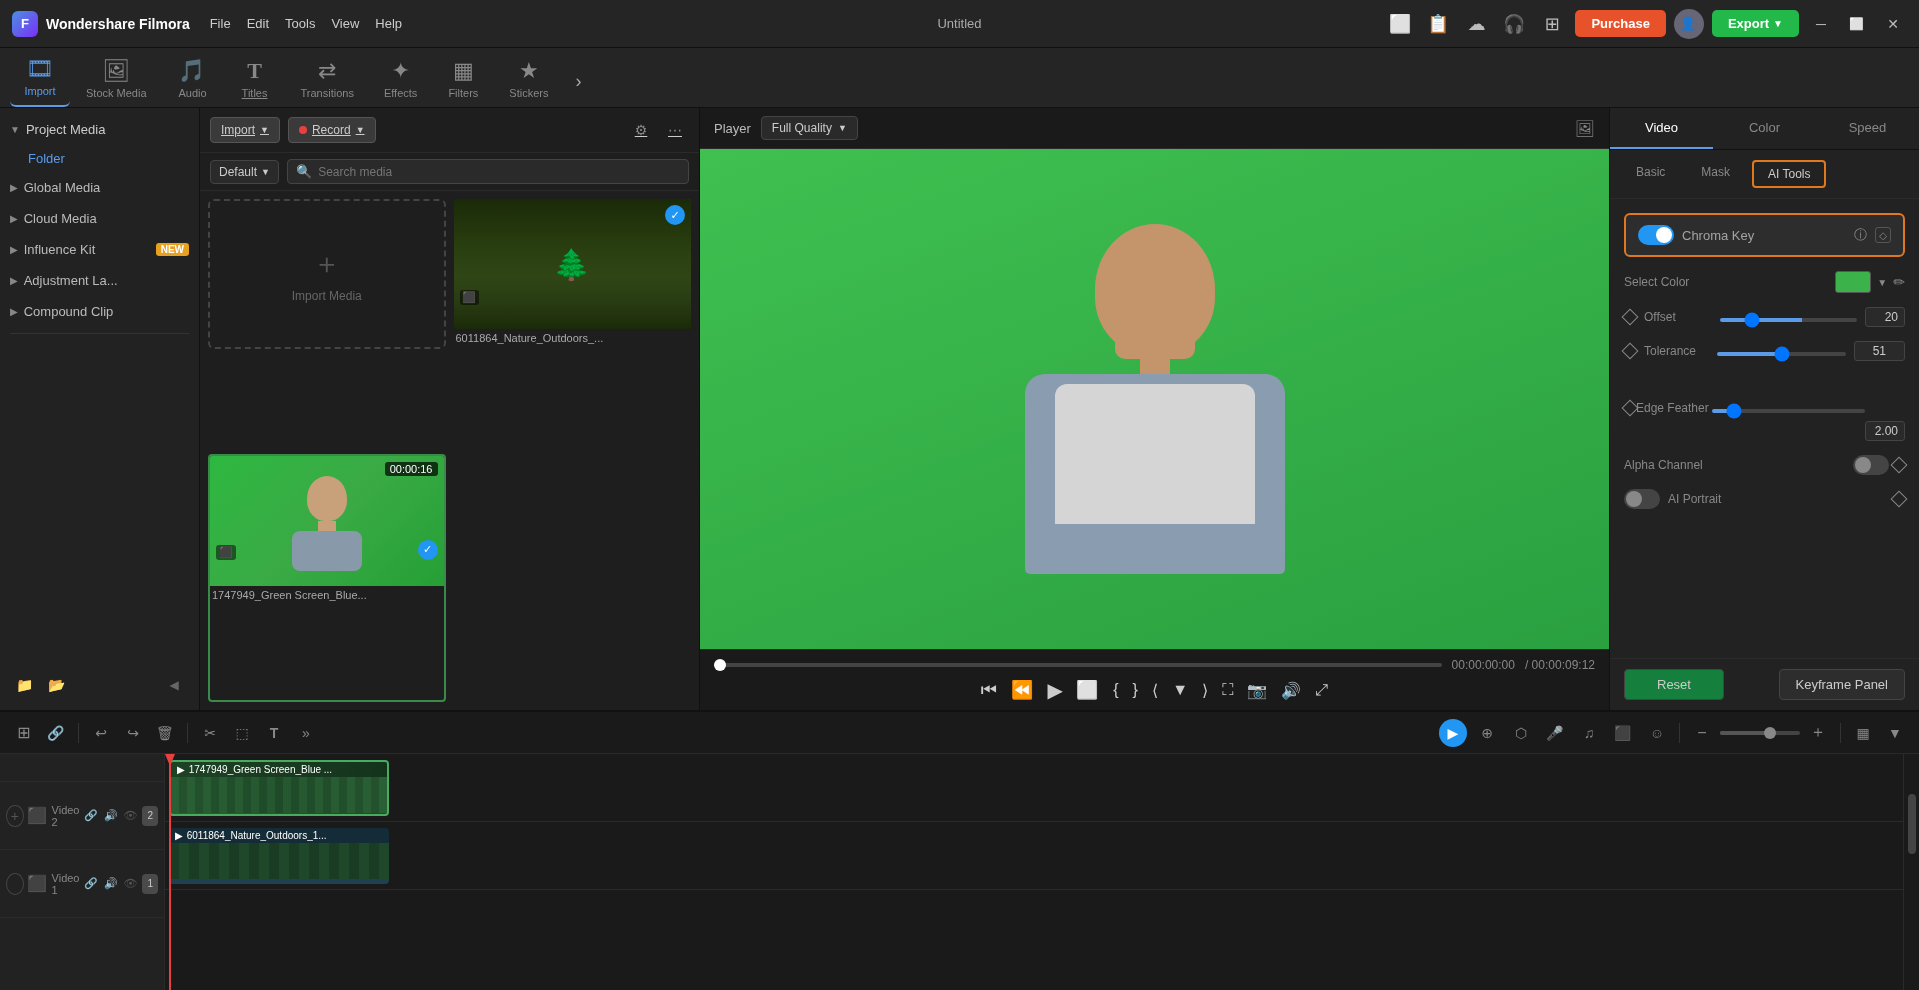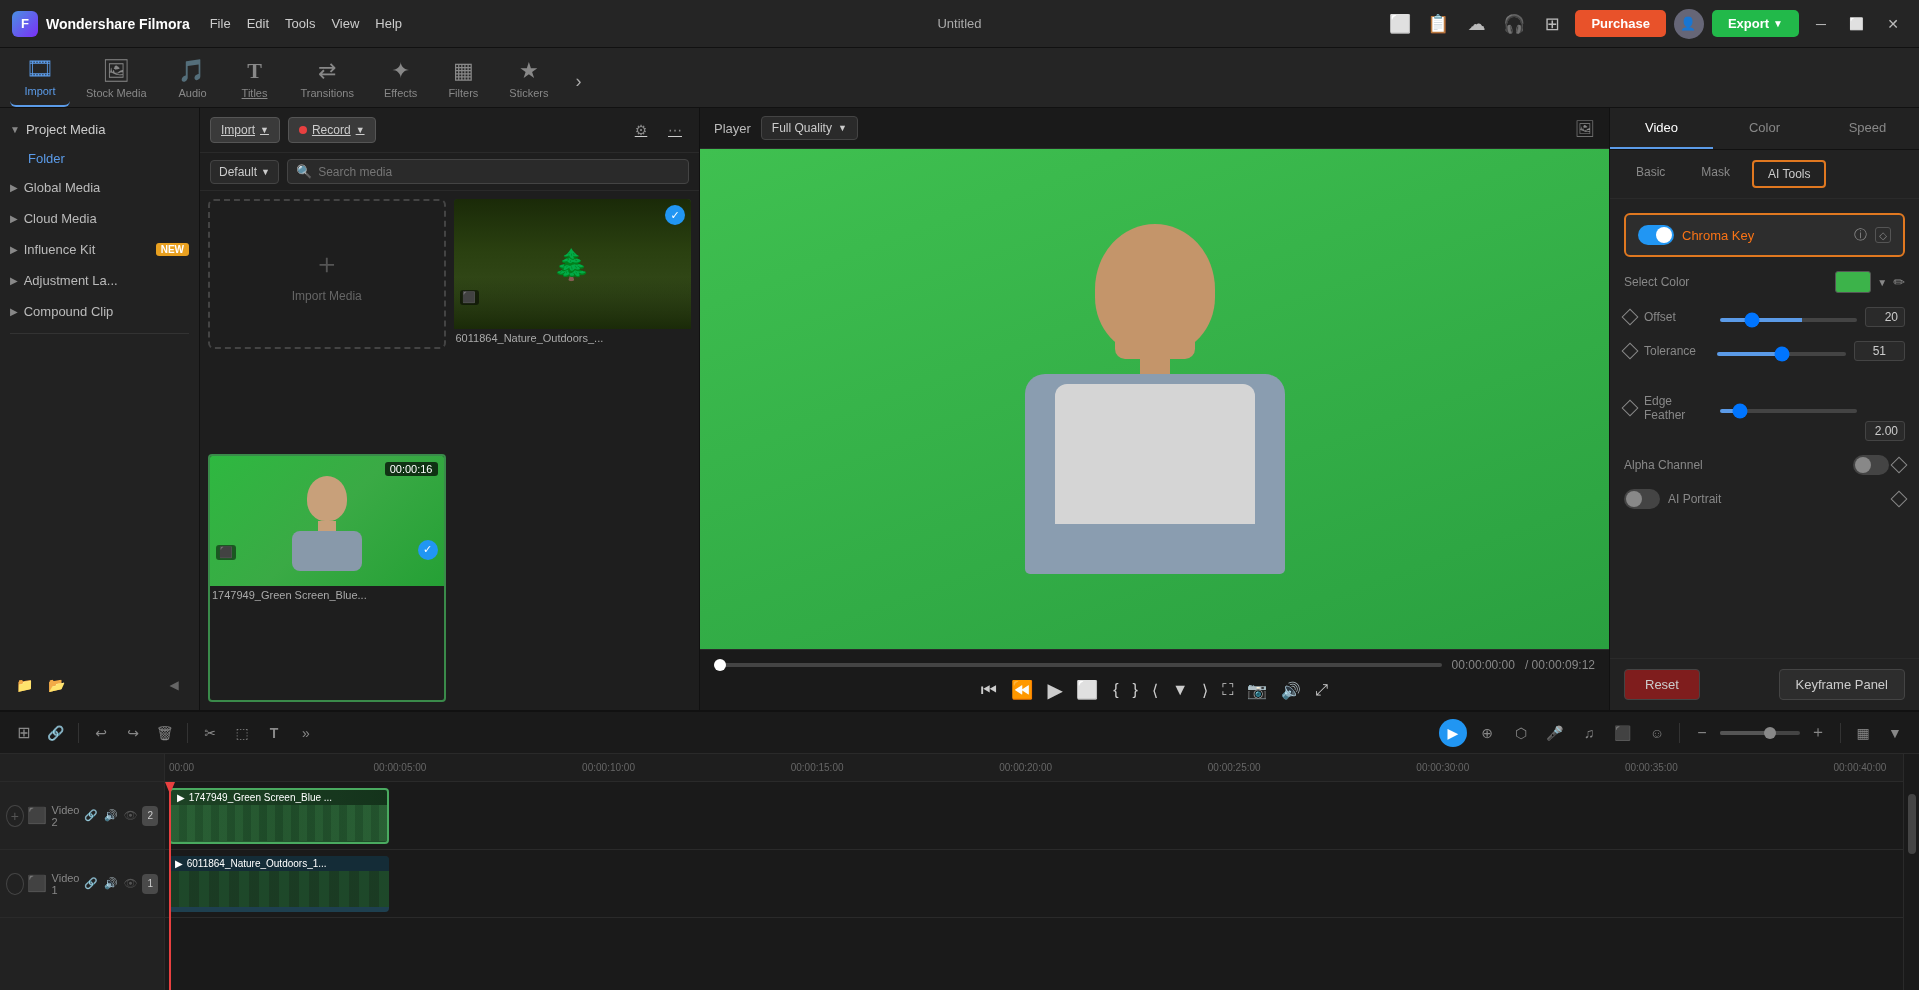--- a/index.html
+++ b/index.html
@@ -252,21 +252,21 @@
       <div style="padding:5px 14px;border-radius:4px;font-size:12px;color:#888;cursor:pointer;">Mask</div>
       <div style="padding:5px 14px;border-radius:4px;font-size:12px;color:#ccc;cursor:pointer;border:2px solid #e07820;">AI Tools</div>
     </div>
 
     <div style="flex:1;overflow-y:auto;padding:14px;display:flex;flex-direction:column;gap:14px;">
 
       <div style="background:#2d2d2d;border:2px solid #e07820;border-radius:6px;padding:10px 12px;display:flex;align-items:center;gap:8px;">
         <div style="width:36px;height:20px;background:#2196f3;border-radius:10px;position:relative;cursor:pointer;flex-shrink:0;">
           <div style="width:16px;height:16px;background:white;border-radius:50%;position:absolute;top:2px;left:18px;"></div>
         </div>
-        <span style="flex:1;font-size:13px;color:#f97316;font-weight:500;">Chroma Key</span>
+        <span style="flex:1;font-size:13px;color:#a3a3a3;font-weight:500;">Chroma Key</span>
         <span style="color:#888;font-size:13px;cursor:pointer;">ⓘ</span>
         <div style="width:16px;height:16px;border:1px solid #555;border-radius:3px;display:flex;align-items:center;justify-content:center;color:#888;font-size:10px;cursor:pointer;">◇</div>
       </div>
 
       <div style="display:flex;align-items:center;gap:8px;">
         <span style="font-size:12px;color:#888;flex:1;">Select Color</span>
         <div style="display:flex;align-items:center;gap:6px;">
           <div style="width:36px;height:22px;background:#3cb34a;border-radius:3px;border:1px solid #555;cursor:pointer;display:inline-block;"></div>
           <span style="color:#888;font-size:10px;cursor:pointer;">▼</span>
           <span style="color:#888;font-size:14px;cursor:pointer;">✏</span>
@@ -285,21 +285,21 @@
       <div style="display:flex;align-items:center;gap:8px;">
         <div style="width:12px;height:12px;background:transparent;border:1px solid #888;transform:rotate(45deg);cursor:pointer;flex-shrink:0;"></div>
         <span style="font-size:12px;color:#888;flex:1;">Tolerance</span>
         <div style="flex:2;position:relative;">
           <input type="range" min="0" max="100" value="51" style="width: 100%; height: 4px; background: linear-gradient(to right, rgb(91, 155, 232) 51%, rgb(68, 68, 68) 51%); border-radius: 2px; appearance: none; outline: none; cursor: pointer;">
         </div>
         <span style="min-width:40px;text-align:right;font-size:12px;color:#ccc;background:#2a2a2a;border:1px solid #444;border-radius:3px;padding:2px 18px;">51</span>
       </div>
 
 
-      <div style="display:flex;align-items:center;gap:8px;">
+      <div style="display:flex;align-items:center;">
         <div style="width:12px;height:12px;background:transparent;border:1px solid #888;transform:rotate(45deg);cursor:pointer;flex-shrink:0;"></div>
         <span style="font-size:12px;color:#888;flex:1;">Edge Feather</span>
         <div style="flex:2;position:relative;">
           <input type="range" min="0" max="20" value="2" style="width: 100%; height: 4px; background: linear-gradient(to right, rgb(91, 155, 232) 10%, rgb(68, 68, 68) 10%); border-radius: 2px; appearance: none; outline: none; cursor: pointer;">
         </div>
         <span style="min-width:40px;text-align:right;font-size:12px;color:#ccc;background:#2a2a2a;border:1px solid #444;border-radius:3px;padding:2px 6px;margin-top:46px;">2.00</span>
       </div>
 
       <div style="display:flex;align-items:center;gap:4px;">
         <span style="font-size:12px;color:#888;flex:1;">Alpha Channel</span>
@@ -312,21 +312,21 @@
       <div style="display:flex;align-items:center;gap:8px;">
         <div style="width:36px;height:20px;background:#444;border-radius:10px;position:relative;cursor:pointer;">
           <div style="width:16px;height:16px;background:#888;border-radius:50%;position:absolute;top:2px;left:2px;"></div>
         </div>
         <span style="font-size:12px;color:#888;flex:1;">AI Portrait</span>
         <div style="width:12px;height:12px;background:transparent;border:1px solid #888;transform:rotate(45deg);cursor:pointer;flex-shrink:0;"></div>
       </div>
     </div>
 
     <div style="padding:10px 14px;border-top:1px solid #2a2a2a;display:flex;justify-content:space-between;">
-      <button style="background:#7f1d1d;border:1px solid #444;border-radius:4px;color:#ccc;padding:7px 20px;font-size:13px;cursor:pointer;">Reset</button>
+      <button style="background:#15803d;border:1px solid #444;border-radius:4px;color:#ccc;padding:7px 32px;font-size:13px;cursor:pointer;">Reset</button>
       <button style="background:#2d2d2d;border:1px solid #444;border-radius:4px;color:#ccc;padding:7px 16px;font-size:13px;cursor:pointer;">Keyframe Panel</button>
     </div>
   </div>
 </div>
 
 <div style="position:absolute;bottom:0;left:0;right:0;height:280px;background:#1a1a1a;border-top:2px solid #111;display:flex;flex-direction:column;">
 
   <div style="display:flex;align-items:center;padding:5px 10px;border-bottom:1px solid #2a2a2a;gap:4px;height:42px;">
     <div style="width:28px;height:28px;display:flex;align-items:center;justify-content:center;color:#888;border-radius:4px;cursor:pointer;font-size:16px;">⊞</div>
     <div style="width:28px;height:28px;display:flex;align-items:center;justify-content:center;color:#888;border-radius:4px;cursor:pointer;font-size:14px;">🔗</div>
@@ -384,33 +384,20 @@
         <span style="font-size:11px;color:#888;flex:1;">Video 1</span>
         <div style="width:20px;height:20px;display:flex;align-items:center;justify-content:center;color:#555;cursor:pointer;font-size:11px;">🔗</div>
         <div style="width:20px;height:20px;display:flex;align-items:center;justify-content:center;color:#555;cursor:pointer;font-size:11px;">🔊</div>
         <div style="width:20px;height:20px;display:flex;align-items:center;justify-content:center;color:#555;cursor:pointer;font-size:11px;">👁</div>
         <div style="width:20px;height:20px;background:#4a4a4a;border-radius:4px;display:flex;align-items:center;justify-content:center;font-size:10px;color:#ccc;">1</div>
       </div>
     </div>
 
     <div style="flex:1;overflow:hidden;position:relative;display:flex;flex-direction:column;">
 
-      <div style="height:28px;background:#1e1e1e;border-bottom:1px solid #2a2a2a;position:relative;overflow:hidden;">
-        <div style="display:flex;width:100%;height:100%;position:relative;padding:0 4px;">
-          <span style="font-size:10px;color:#666;position:absolute;left:4px;top:8px;">00:00</span>
-          <span style="font-size:10px;color:#666;position:absolute;left:12%;top:8px;">00:00:05:00</span>
-          <span style="font-size:10px;color:#666;position:absolute;left:24%;top:8px;">00:00:10:00</span>
-          <span style="font-size:10px;color:#666;position:absolute;left:36%;top:8px;">00:00:15:00</span>
-          <span style="font-size:10px;color:#666;position:absolute;left:48%;top:8px;">00:00:20:00</span>
-          <span style="font-size:10px;color:#666;position:absolute;left:60%;top:8px;">00:00:25:00</span>
-          <span style="font-size:10px;color:#666;position:absolute;left:72%;top:8px;">00:00:30:00</span>
-          <span style="font-size:10px;color:#666;position:absolute;left:84%;top:8px;">00:00:35:00</span>
-          <span style="font-size:10px;color:#666;position:absolute;left:96%;top:8px;">00:00:40:00</span>
-        </div>
-      </div>
 
       <div style="flex:1;position:relative;overflow:hidden;">
 
         <div style="position:absolute;top:0;bottom:0;width:2px;background:#e84040;z-index:10;left:4px;">
           <div style="width:10px;height:12px;background:#e84040;position:absolute;top:0;left:-4px;clip-path:polygon(0 0,100% 0,50% 100%);"></div>
         </div>
 
         <div style="height:68px;border-bottom:1px solid #2a2a2a;position:relative;background:#1a1a1a;">
 
           <div style="position:absolute;left:4px;top:6px;width:220px;height:56px;background:linear-gradient(to right,#2a6035,#1e4a28);border-radius:4px;overflow:hidden;border:2px solid #4aaa60;cursor:pointer;">

